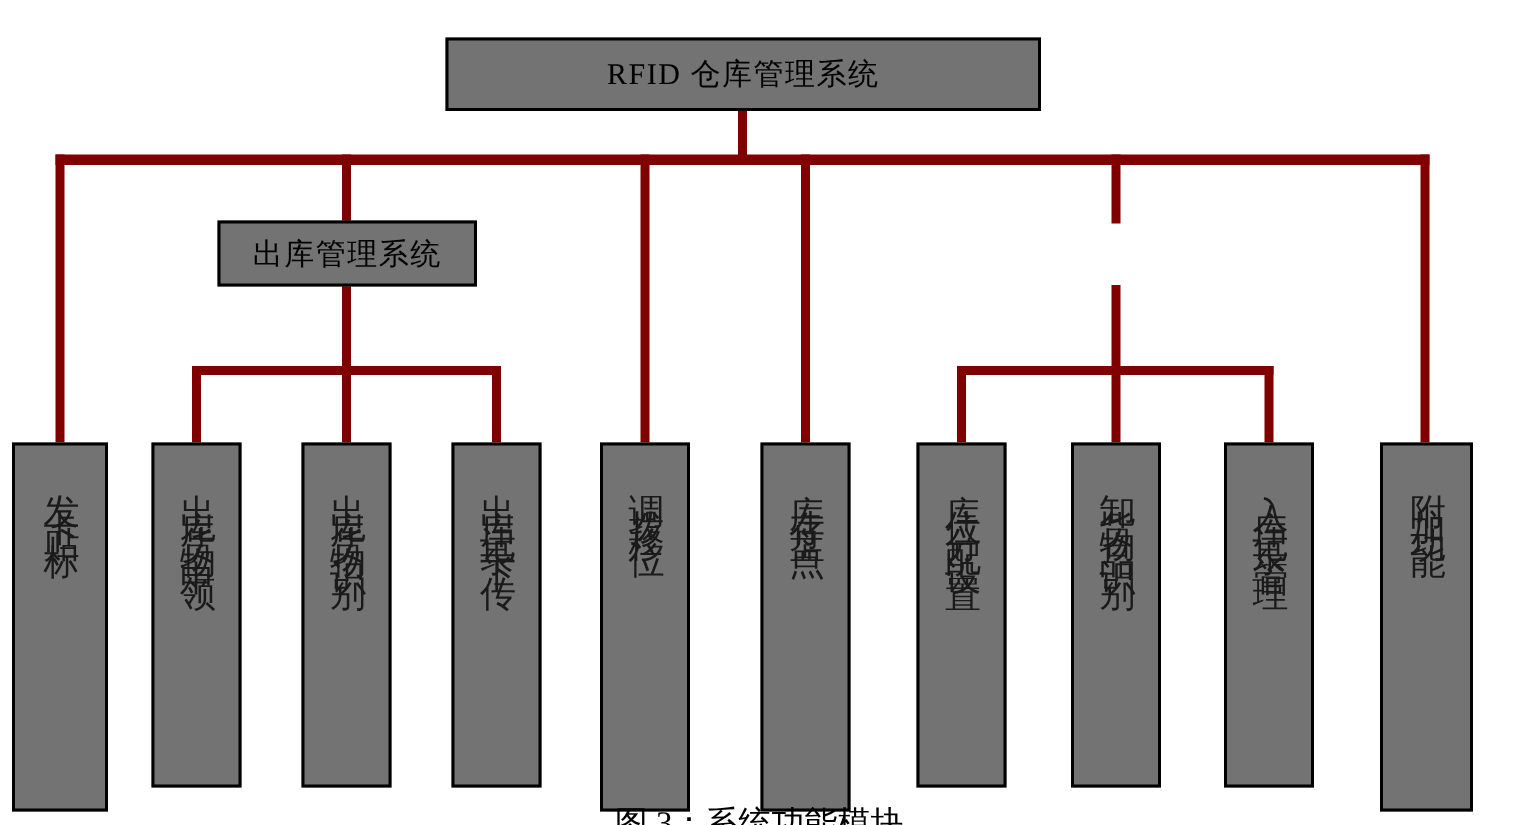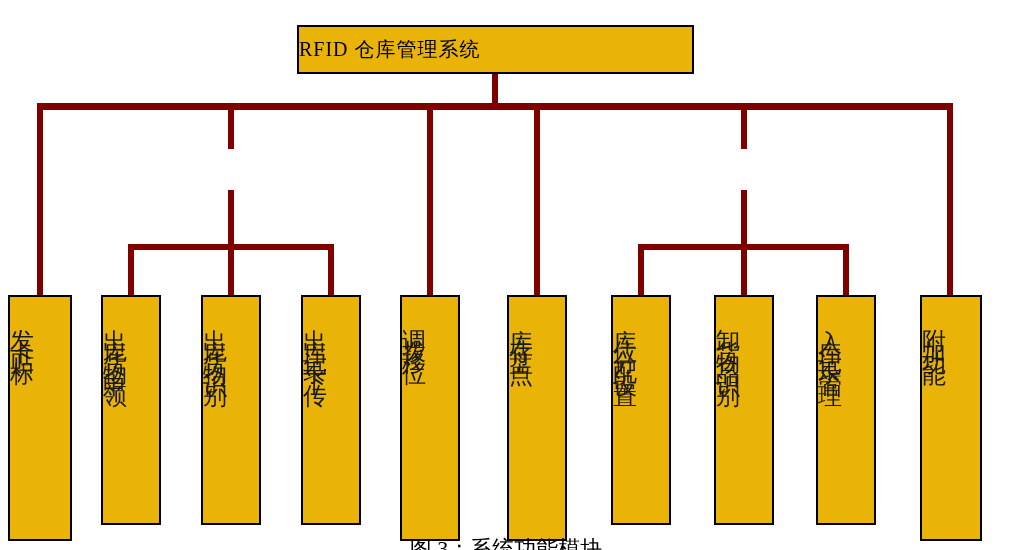--- a/index.html
+++ b/index.html
@@ -10,26 +10,26 @@
     overflow: hidden;
     background: #ffffff;
     font-family: "Liberation Serif", serif;
   }
   .line {
     position: absolute;
     background: #800000;
   }
   .node {
     position: absolute;
-    background: #eab308;
+    background: #737373;
     border: 2px solid #000000;
     box-sizing: border-box;
     display: flex;
     align-items: center;
-    justify-content: flex-start;
+    justify-content: center;
     color: #000000;
   }
   .hnode { font-size: 20px; letter-spacing: 1px; }
   .leaf {
     align-items: flex-start;
     border-width: 2px;
   }
   .leaf .vtext {
     writing-mode: vertical-lr;
     text-orientation: upright;
@@ -73,20 +73,23 @@
   <div class="line" style="left:741px; top:190px; width:6px; height:58px;"></div>
   <div class="line" style="left:638px; top:244px; width:211px; height:6px;"></div>
   <div class="line" style="left:638px; top:244px; width:6px; height:51px;"></div>
   <div class="line" style="left:741px; top:244px; width:6px; height:51px;"></div>
   <div class="line" style="left:843px; top:244px; width:6px; height:51px;"></div>
 
   <div class="node hnode" style="left:297px; top:25px; width:397px; height:49px;">
     <span>RFID 仓库管理系统</span>
   </div>
 
+  <div class="node hnode" style="left:145px; top:147px; width:173px; height:44px;">
+    <span>出库管理系统</span>
+  </div>
 
   <div class="node leaf" style="left:8px; top:295px; width:64px; height:246px;">
     <span class="vtext">发卡贴标</span>
   </div>
   <div class="node leaf" style="left:101px; top:295px; width:60px; height:230px;">
     <span class="vtext">出库货物申领</span>
   </div>
   <div class="node leaf" style="left:201px; top:295px; width:60px; height:230px;">
     <span class="vtext">出库货物识别</span>
   </div>

